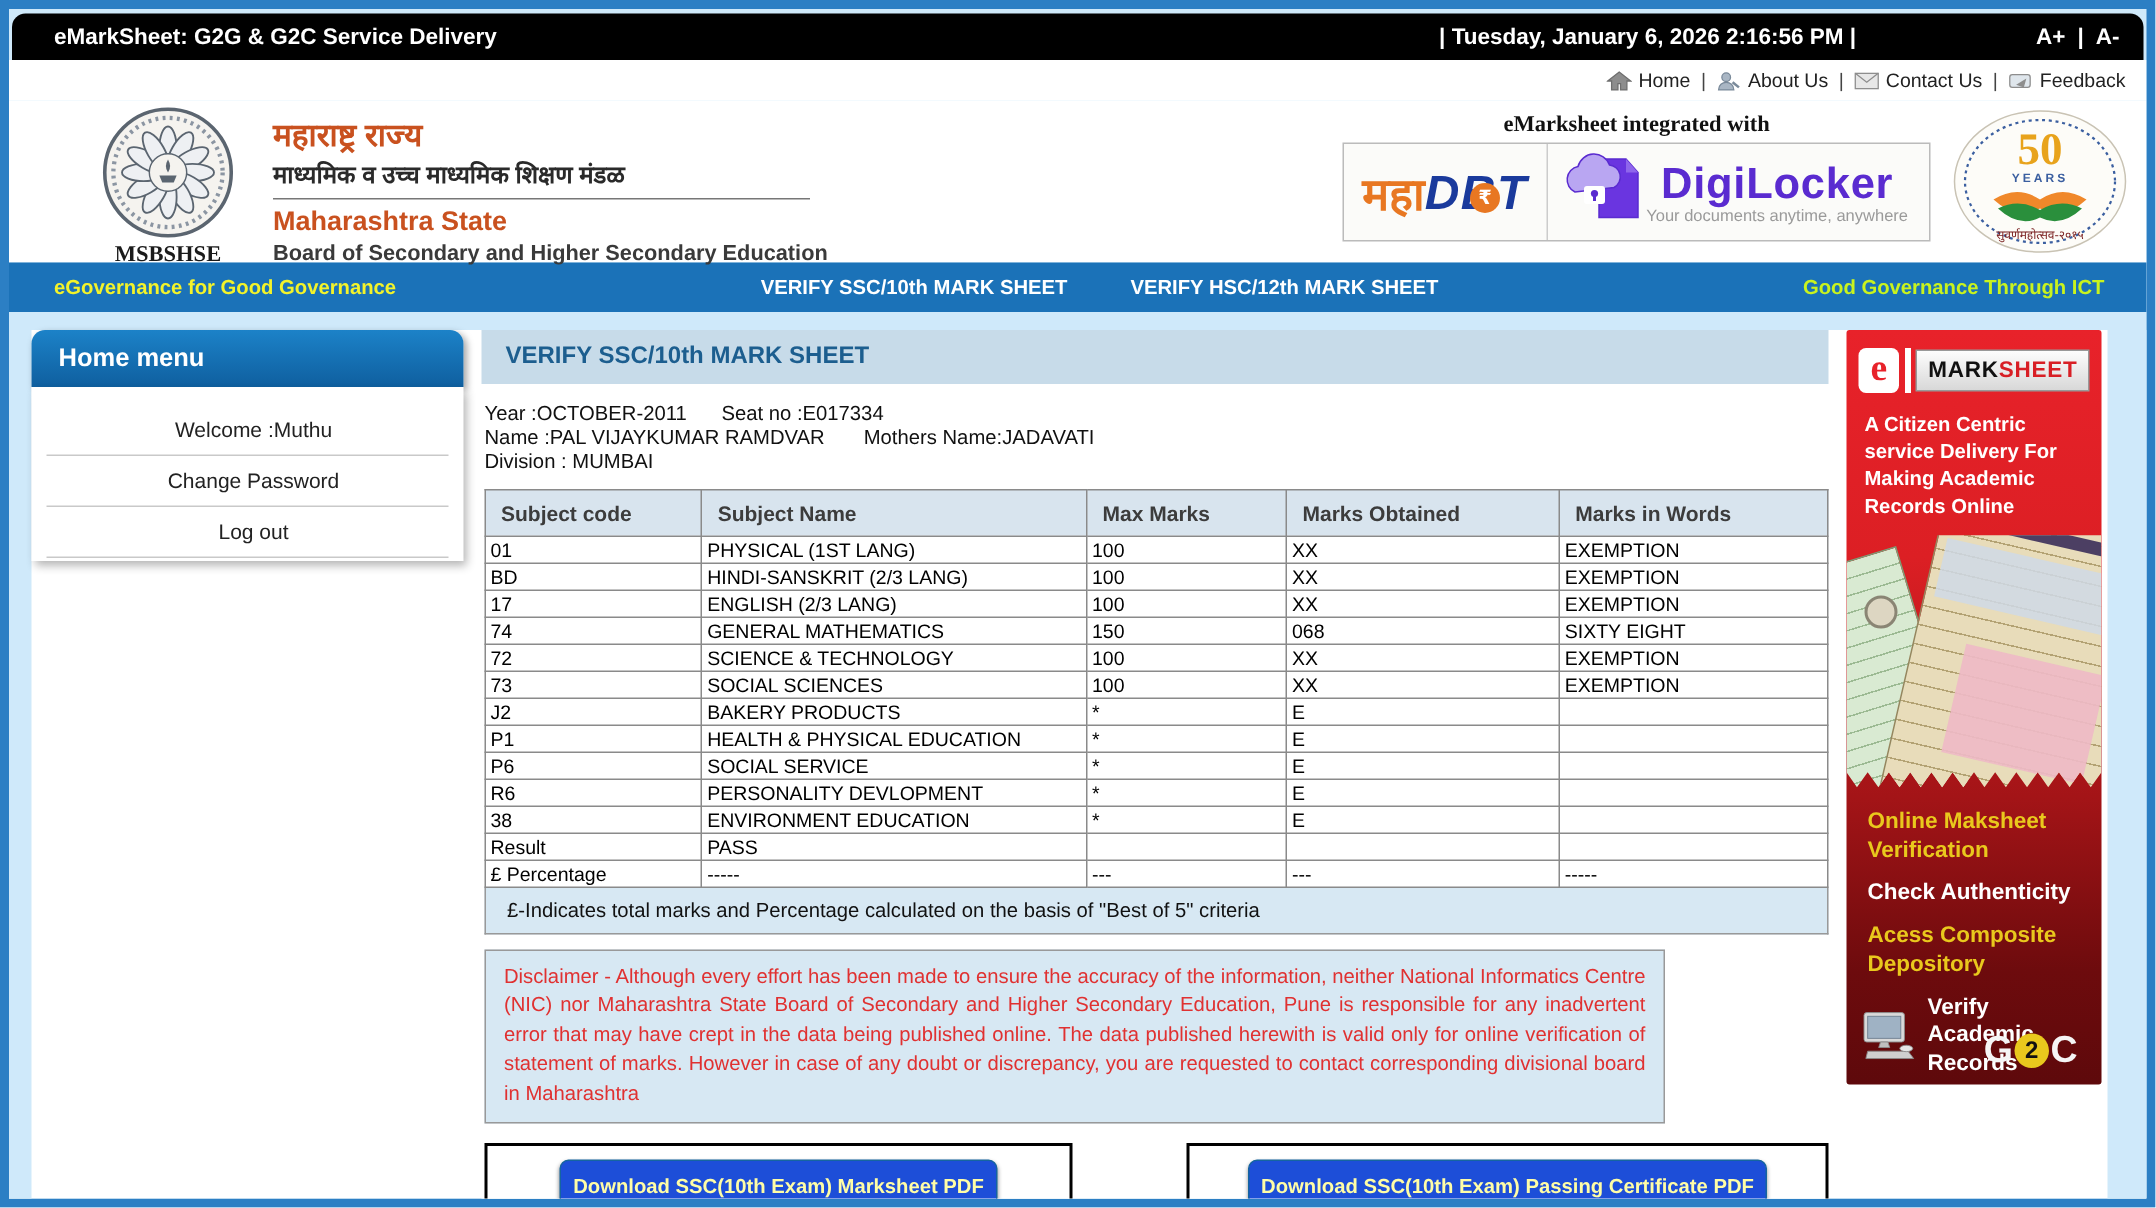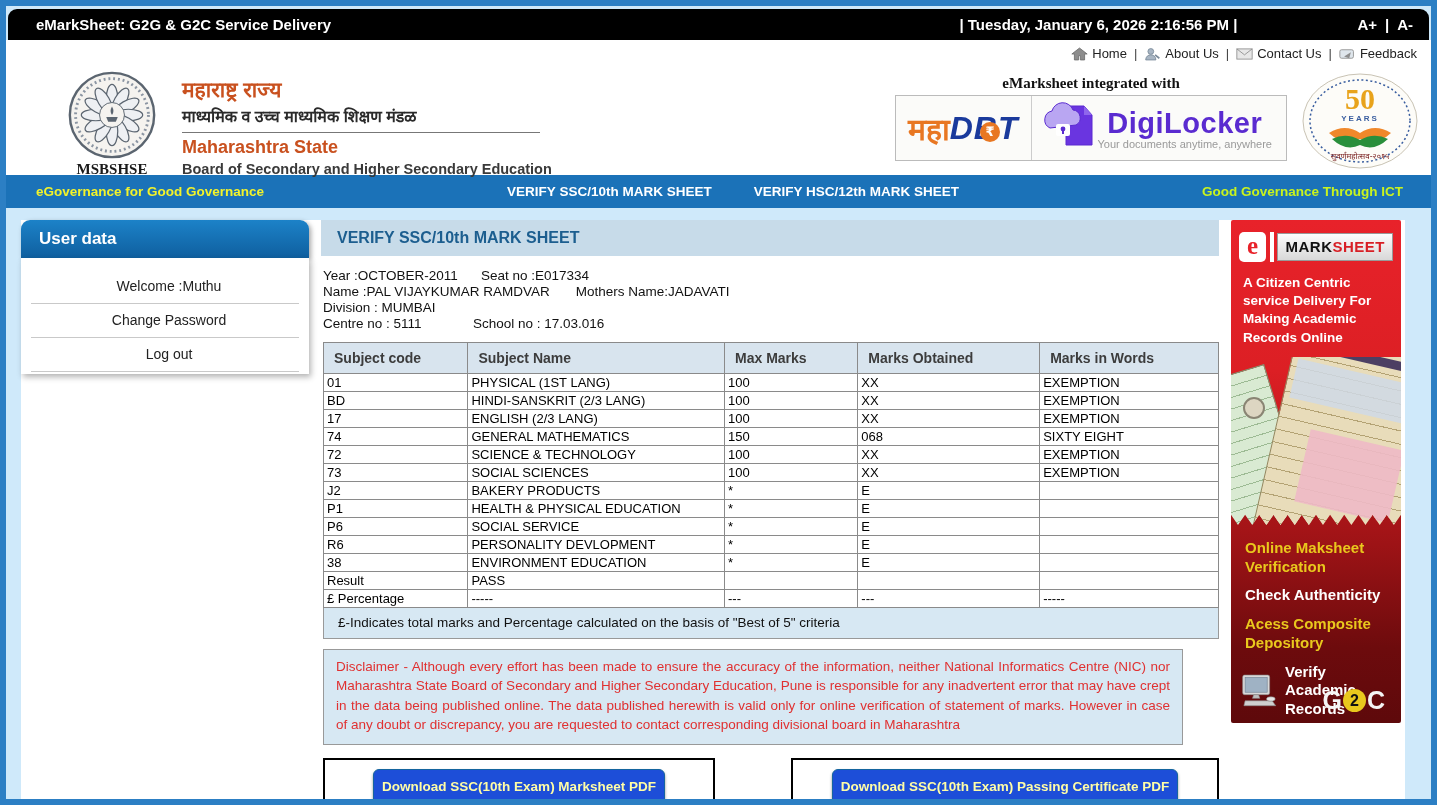--- a/index.html
+++ b/index.html
@@ -74,21 +74,21 @@
   .student .w150 { display:inline-block; min-width:150px; }
   .student .gap  { display:inline-block; width:26px; }
 
   table.marks { width:896px; border-collapse:collapse; table-layout:fixed; }
   table.marks th { background:#d8e4ee; color:#3c3c3c; font-size:14px; font-weight:bold; text-align:left;
                    border:1px solid #8a8a8a; padding:7px 4px 7px 10px; }
   table.marks td { border:1px solid #8a8a8a; font-size:13px; color:#000; padding:1px 3px; height:18px;
                    white-space:nowrap; overflow:hidden; }
   .note-box { width:896px; border:1px solid #999; border-top:none; background:#d7e8f3; font-size:13.5px;
               color:#111; padding:7px 10px 8px 14px; }
-  .disclaimer { width:860px; margin-top:10px; border:1px solid #999; background:#d7e8f3; color:#e03131;
+  .disclaimer { width:787px; margin-top:10px; border:1px solid #999; background:#d7e8f3; color:#e03131;
                 font-size:13.5px; line-height:1.45; padding:7px 12px 9px 12px; text-align:justify; }
   .btn-row { display:flex; justify-content:space-between; margin-top:13px; }
   .btn-box { border:2px solid #000; background:#fff; height:58px; display:flex; justify-content:center; padding-top:9px; }
   .btn-box.b1 { width:392px; }
   .btn-box.b2 { width:428px; }
   .dl-btn { background:#1d4ed8; color:#fffda6; font-weight:bold; font-size:13.5px; border:1px solid #15659f;
             border-radius:6px; padding:8px 8px; box-shadow:0 2px 3px rgba(0,0,0,.45); cursor:pointer; height:36px; }
 
   
   .ad { width:170px; margin-left:12px; height:503px; border-radius:2px;
@@ -251,36 +251,35 @@
         <span class="nav-link">VERIFY HSC/12th MARK SHEET</span>
       </div>
     <div class="nav-right">Good Governance Through ICT</div>
   </div>
 
   <div class="content-strip"></div>
 
   <div class="content">
 
     <div class="sidebar">
-      <div class="sidebar-header">User data</div>
+      <div class="sidebar-header">Home menu</div>
       <div class="sidebar-body">
           <div class="menu-item">Welcome :Muthu</div>
           <div class="menu-item">Change Password</div>
           <div class="menu-item">Log out</div>
         </div>
     </div>
 
     <div class="main">
       <div class="main-title">VERIFY SSC/10th MARK SHEET</div>
       <div class="main-body">
         <div class="student">
           <div><span class="w155">Year :OCTOBER-2011</span><span>Seat no :E017334</span></div>
           <div><span>Name :PAL VIJAYKUMAR RAMDVAR</span><span class="gap"></span><span>Mothers Name:JADAVATI</span></div>
           <div><span>Division : MUMBAI</span></div>
-          <div><span class="w150">Centre no : 5111</span><span>School no : 17.03.016</span></div>
         </div>
 
         <table class="marks">
           <colgroup>
               <col style="width:143px">
               <col style="width:254px">
               <col style="width:132px">
               <col style="width:180px">
               <col style="width:177px">
             </colgroup>

